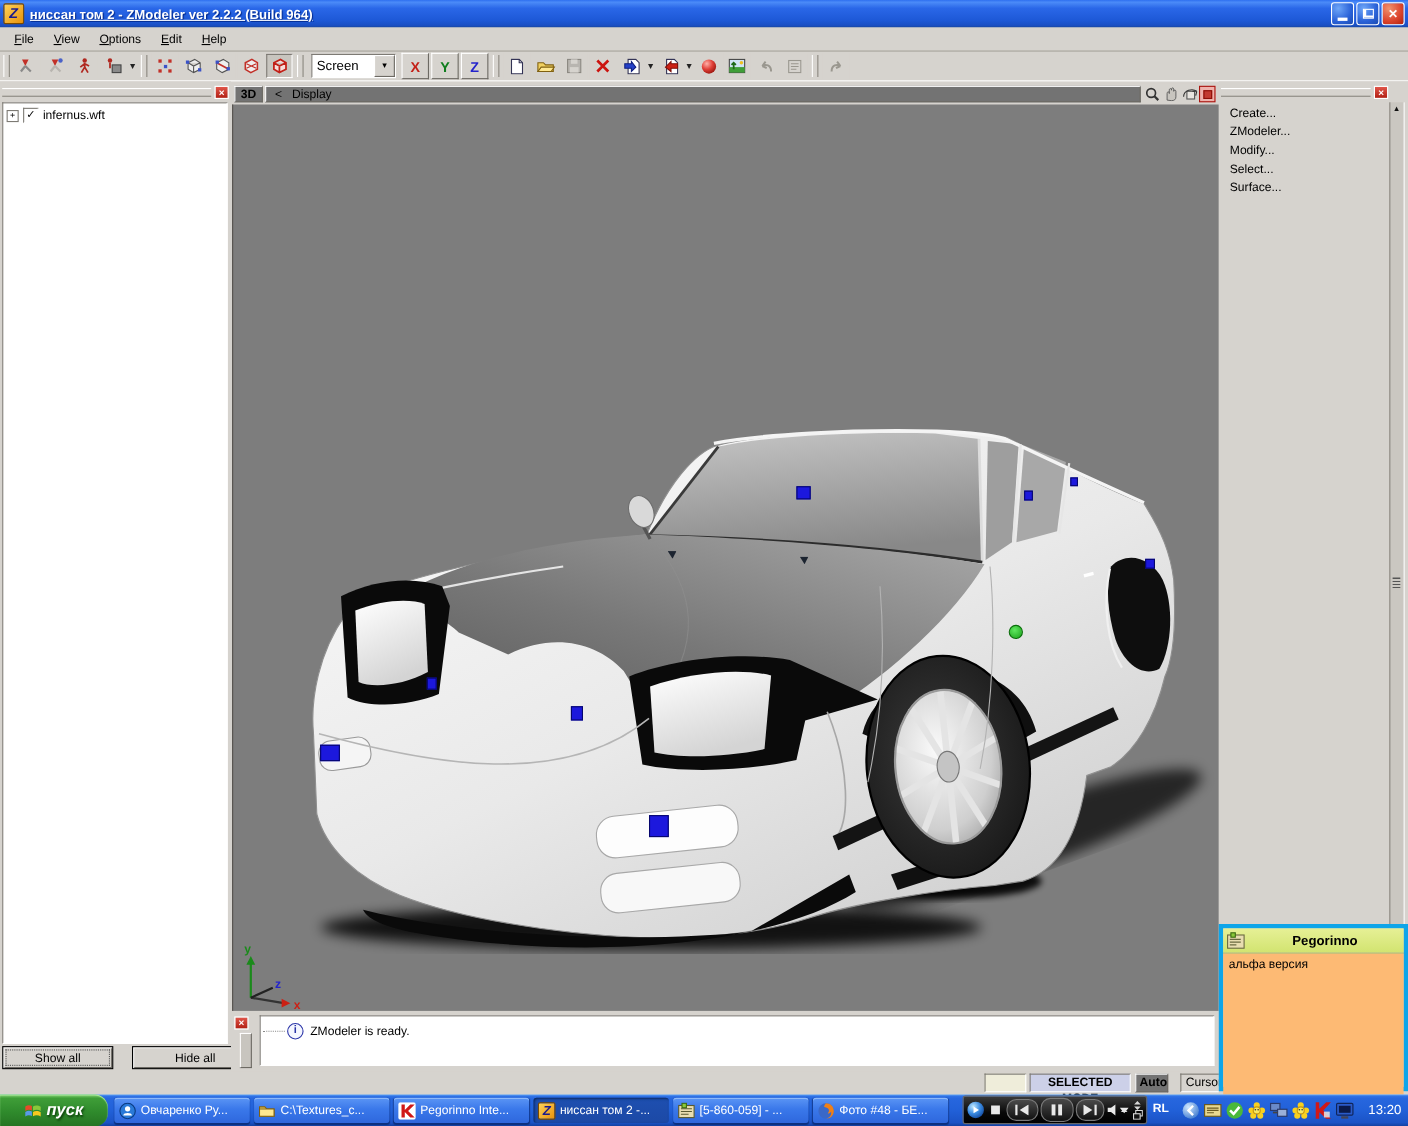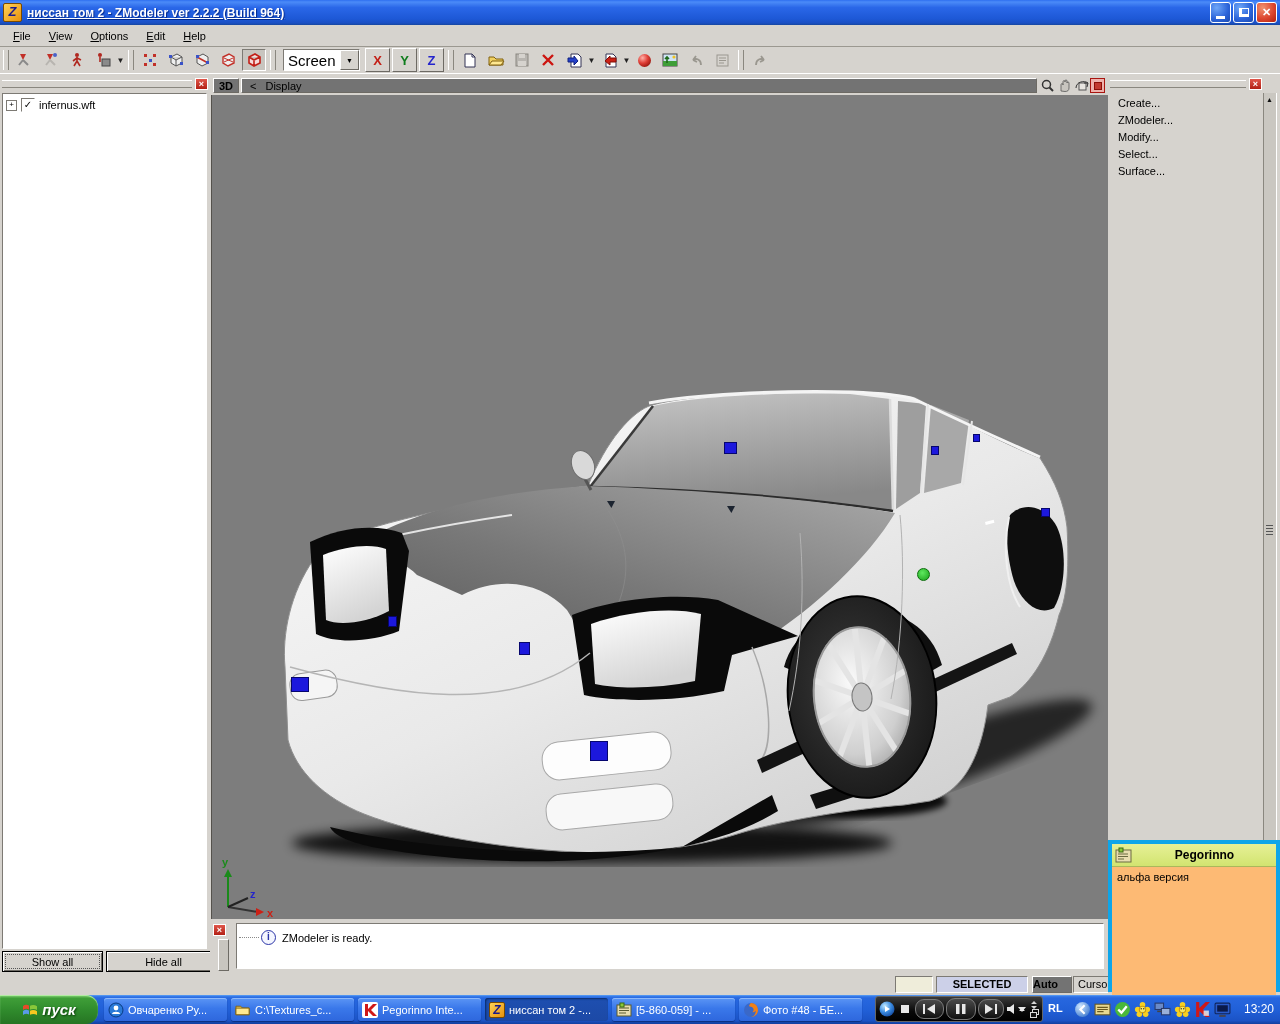--- a/index.html
+++ b/index.html
@@ -24,21 +24,21 @@
   .menuitem u{text-decoration:underline;}
   
   .toolbar{position:absolute;left:0;top:47px;width:1280px;height:26px;background:#d6d3ce;border-bottom:1px solid #fff;
     display:flex;align-items:center;}
   .tgrip{width:4px;height:20px;margin:0 3px;border-left:1px solid #fff;border-right:1px solid #8a877f;}
   .tbtn{width:24px;height:22px;display:flex;align-items:center;justify-content:center;margin:0 1px;background:#d6d3ce;}
   .tbtn.pressed{border:1px solid;border-color:#7d7a74 #fff #fff #7d7a74;background:#c8c5bf;box-sizing:border-box;}
   .tbtn svg{display:block;}
   .tdrop{width:9px;height:22px;display:flex;align-items:center;justify-content:center;color:#222;font-size:8px;}
   .combo{display:flex;align-items:center;height:20px;margin:0 4px;border:1px solid;border-color:#7d7a74 #fff #fff #7d7a74;background:#fff;}
-  .combo .cval{width:48px;padding:0 4px;font-size:15px;}
+  .combo .cval{width:48px;padding:0 4px;font-size:12px;}
   .combo .cbtn{width:17px;height:18px;background:#d6d3ce;border:1px solid;border-color:#fff #6d6a64 #6d6a64 #fff;
     display:flex;align-items:center;justify-content:center;font-size:7px;}
   .axisbtn{width:23px;height:22px;display:flex;align-items:center;justify-content:center;font-weight:bold;font-size:13px;
     border:1px solid;border-color:#fff #6d6a64 #6d6a64 #fff;margin:0 1px;background:#d6d3ce;}
   .ax-x{color:#c32017;} .ax-y{color:#0f7d1d;} .ax-z{color:#2424cc;}
   
   .raised{border:1px solid;border-color:#fff #6d6a64 #6d6a64 #fff;background:#737373;box-sizing:border-box;}
   .closebox{width:13px;height:12px;background:linear-gradient(180deg,#e0564a,#b22015);border:1px solid #fff;
     color:#fff;font-weight:bold;font-size:9px;line-height:10px;text-align:center;box-sizing:border-box;}
   
@@ -85,21 +85,21 @@
   .note{position:absolute;left:0;top:766px;width:172px;height:152px;border:4px solid #0ea5e9;box-sizing:border-box;z-index:6;}
   .note-head{height:22px;background:linear-gradient(180deg,#e6f096,#d2e470);display:flex;align-items:center;border-bottom:1px solid #aab85c;}
   .note-title{flex:1;text-align:center;font-weight:bold;font-size:12px;}
   .note-ico{width:18px;height:16px;margin-left:3px;}
   .note-body{height:128px;background:#fdba74;padding:4px 5px;box-sizing:border-box;}
   
   .statusrow{position:absolute;left:0;top:975px;width:1280px;height:20px;background:#d6d3ce;}
   .st-beige{position:absolute;left:895px;top:1px;width:38px;height:17px;background:#efedda;border:1px solid;border-color:#7d7a74 #fff #fff #7d7a74;box-sizing:border-box;}
   .st-mode{position:absolute;left:936px;top:1px;width:92px;height:17px;background:#ccd0e8;border:1px solid;border-color:#7d7a74 #fff #fff #7d7a74;
     font-weight:bold;text-align:center;line-height:15px;box-sizing:border-box;}
-  .st-auto{position:absolute;left:1032px;top:1px;width:40px;height:17px;font-weight:bold;text-align:left;line-height:15px;}
+  .st-auto{position:absolute;left:1032px;top:1px;width:30px;height:17px;font-weight:bold;text-align:right;line-height:15px;}
   .st-cursor{position:absolute;left:1073px;top:1px;width:46px;height:17px;border:1px solid;border-color:#7d7a74 #fff #fff #7d7a74;
     line-height:15px;padding-left:4px;box-sizing:border-box;overflow:hidden;background:#d6d3ce;}
   
   .taskbar{position:absolute;left:0;top:995px;width:1280px;height:29px;
     background:linear-gradient(180deg,#5ea3f5 0%,#2f71e6 6%,#2767df 12%,#2160d8 50%,#1b53c6 88%,#123f9e 100%);z-index:9;}
   .startbtn{position:absolute;left:0;top:0;width:98px;height:29px;border-radius:0 12px 12px 0;
     background:linear-gradient(180deg,#7ed070 0%,#3f9e38 12%,#2f8a2c 55%,#267423 100%);
     display:flex;align-items:center;justify-content:center;color:#fff;font-weight:bold;font-style:italic;font-size:15px;
     text-shadow:1px 1px 2px #0a3a08;box-shadow:inset 0 1px 1px #b8f0a8;}
   .startbtn svg{margin-right:4px;}
@@ -301,21 +301,21 @@
       <div class="closebox">×</div>
     </div>
     <div class="tree">
       <div class="tree-row">
         <span class="expander">+</span>
         <span class="checkbox">✓</span>
         <span>infernus.wft</span>
       </div>
     </div>
     <div class="bottom-btn" style="left:2px;top:877px;width:101px;outline:1px dotted #555;outline-offset:-4px;">Show all</div>
-    <div class="bottom-btn" style="left:106px;top:877px;width:115px;">Hide all</div>
+    <div class="bottom-btn" style="left:120px;top:877px;width:115px;">Hide all</div>
   </div>
 
   <div class="vp-header">
     <div class="vp-3d raised">3D</div>
     <div class="vp-menu raised">
       <span class="lt">&lt;</span>
       <span>Display</span>
     </div>
     <div class="vp-icons">
       <span class="vic">

